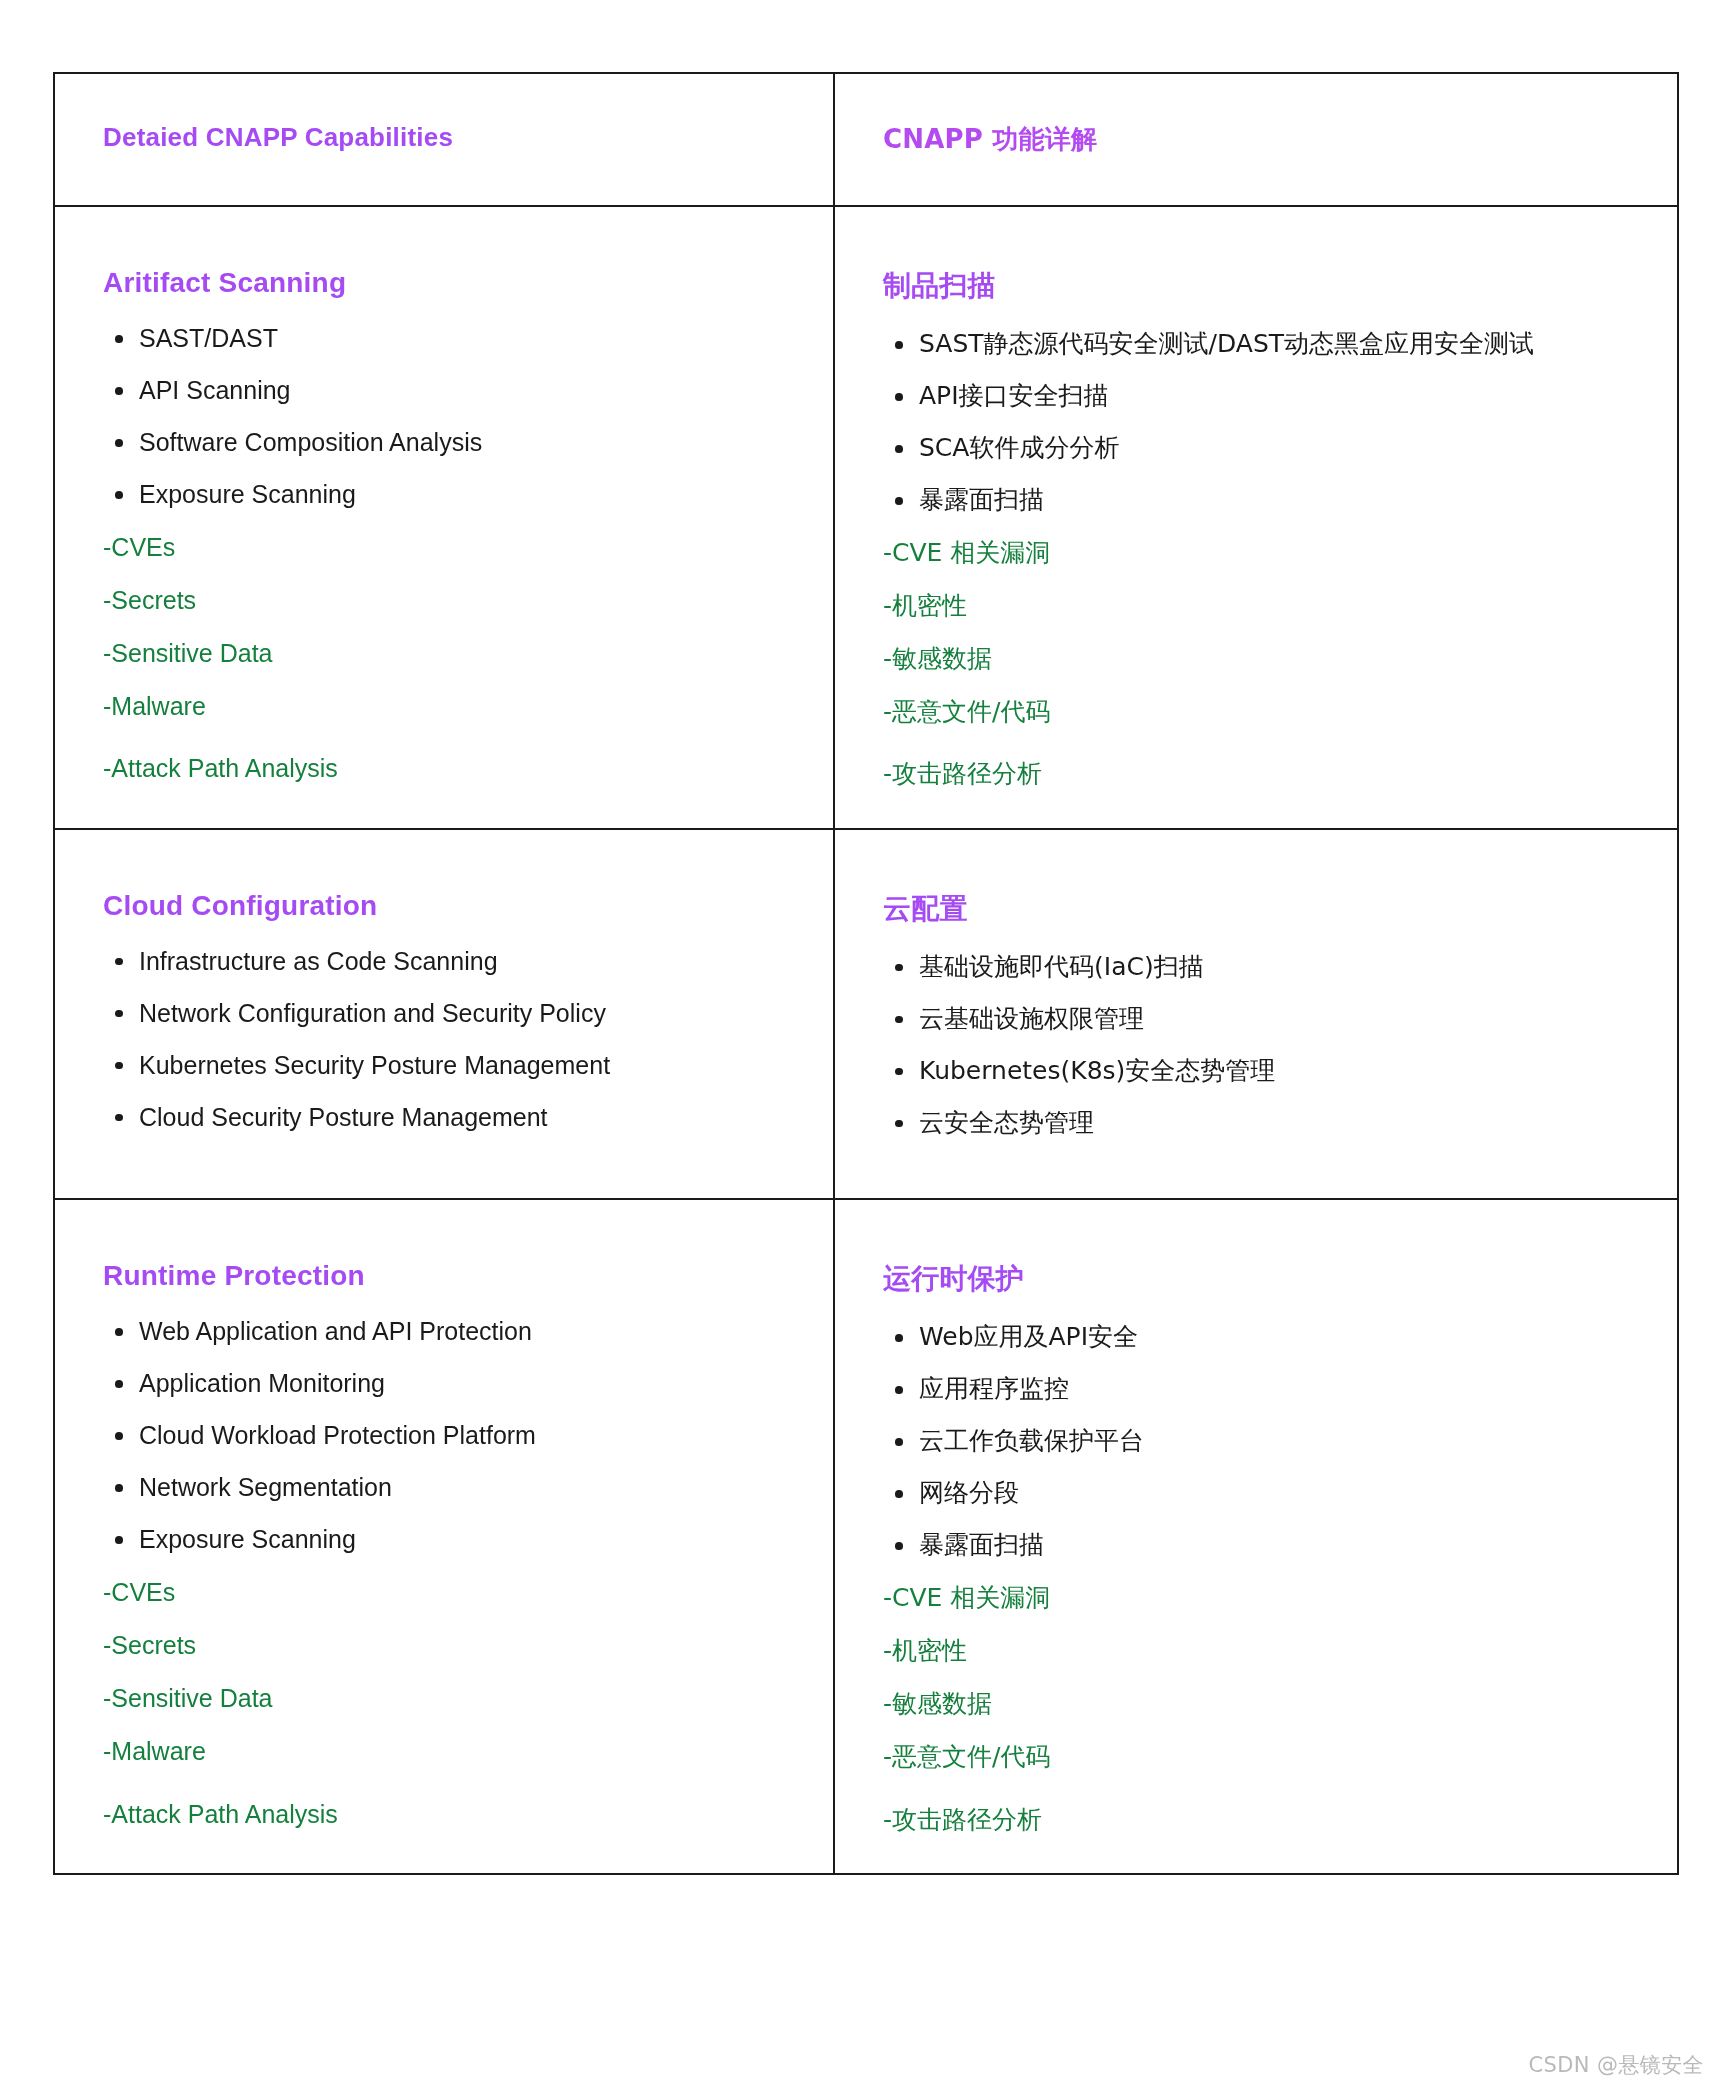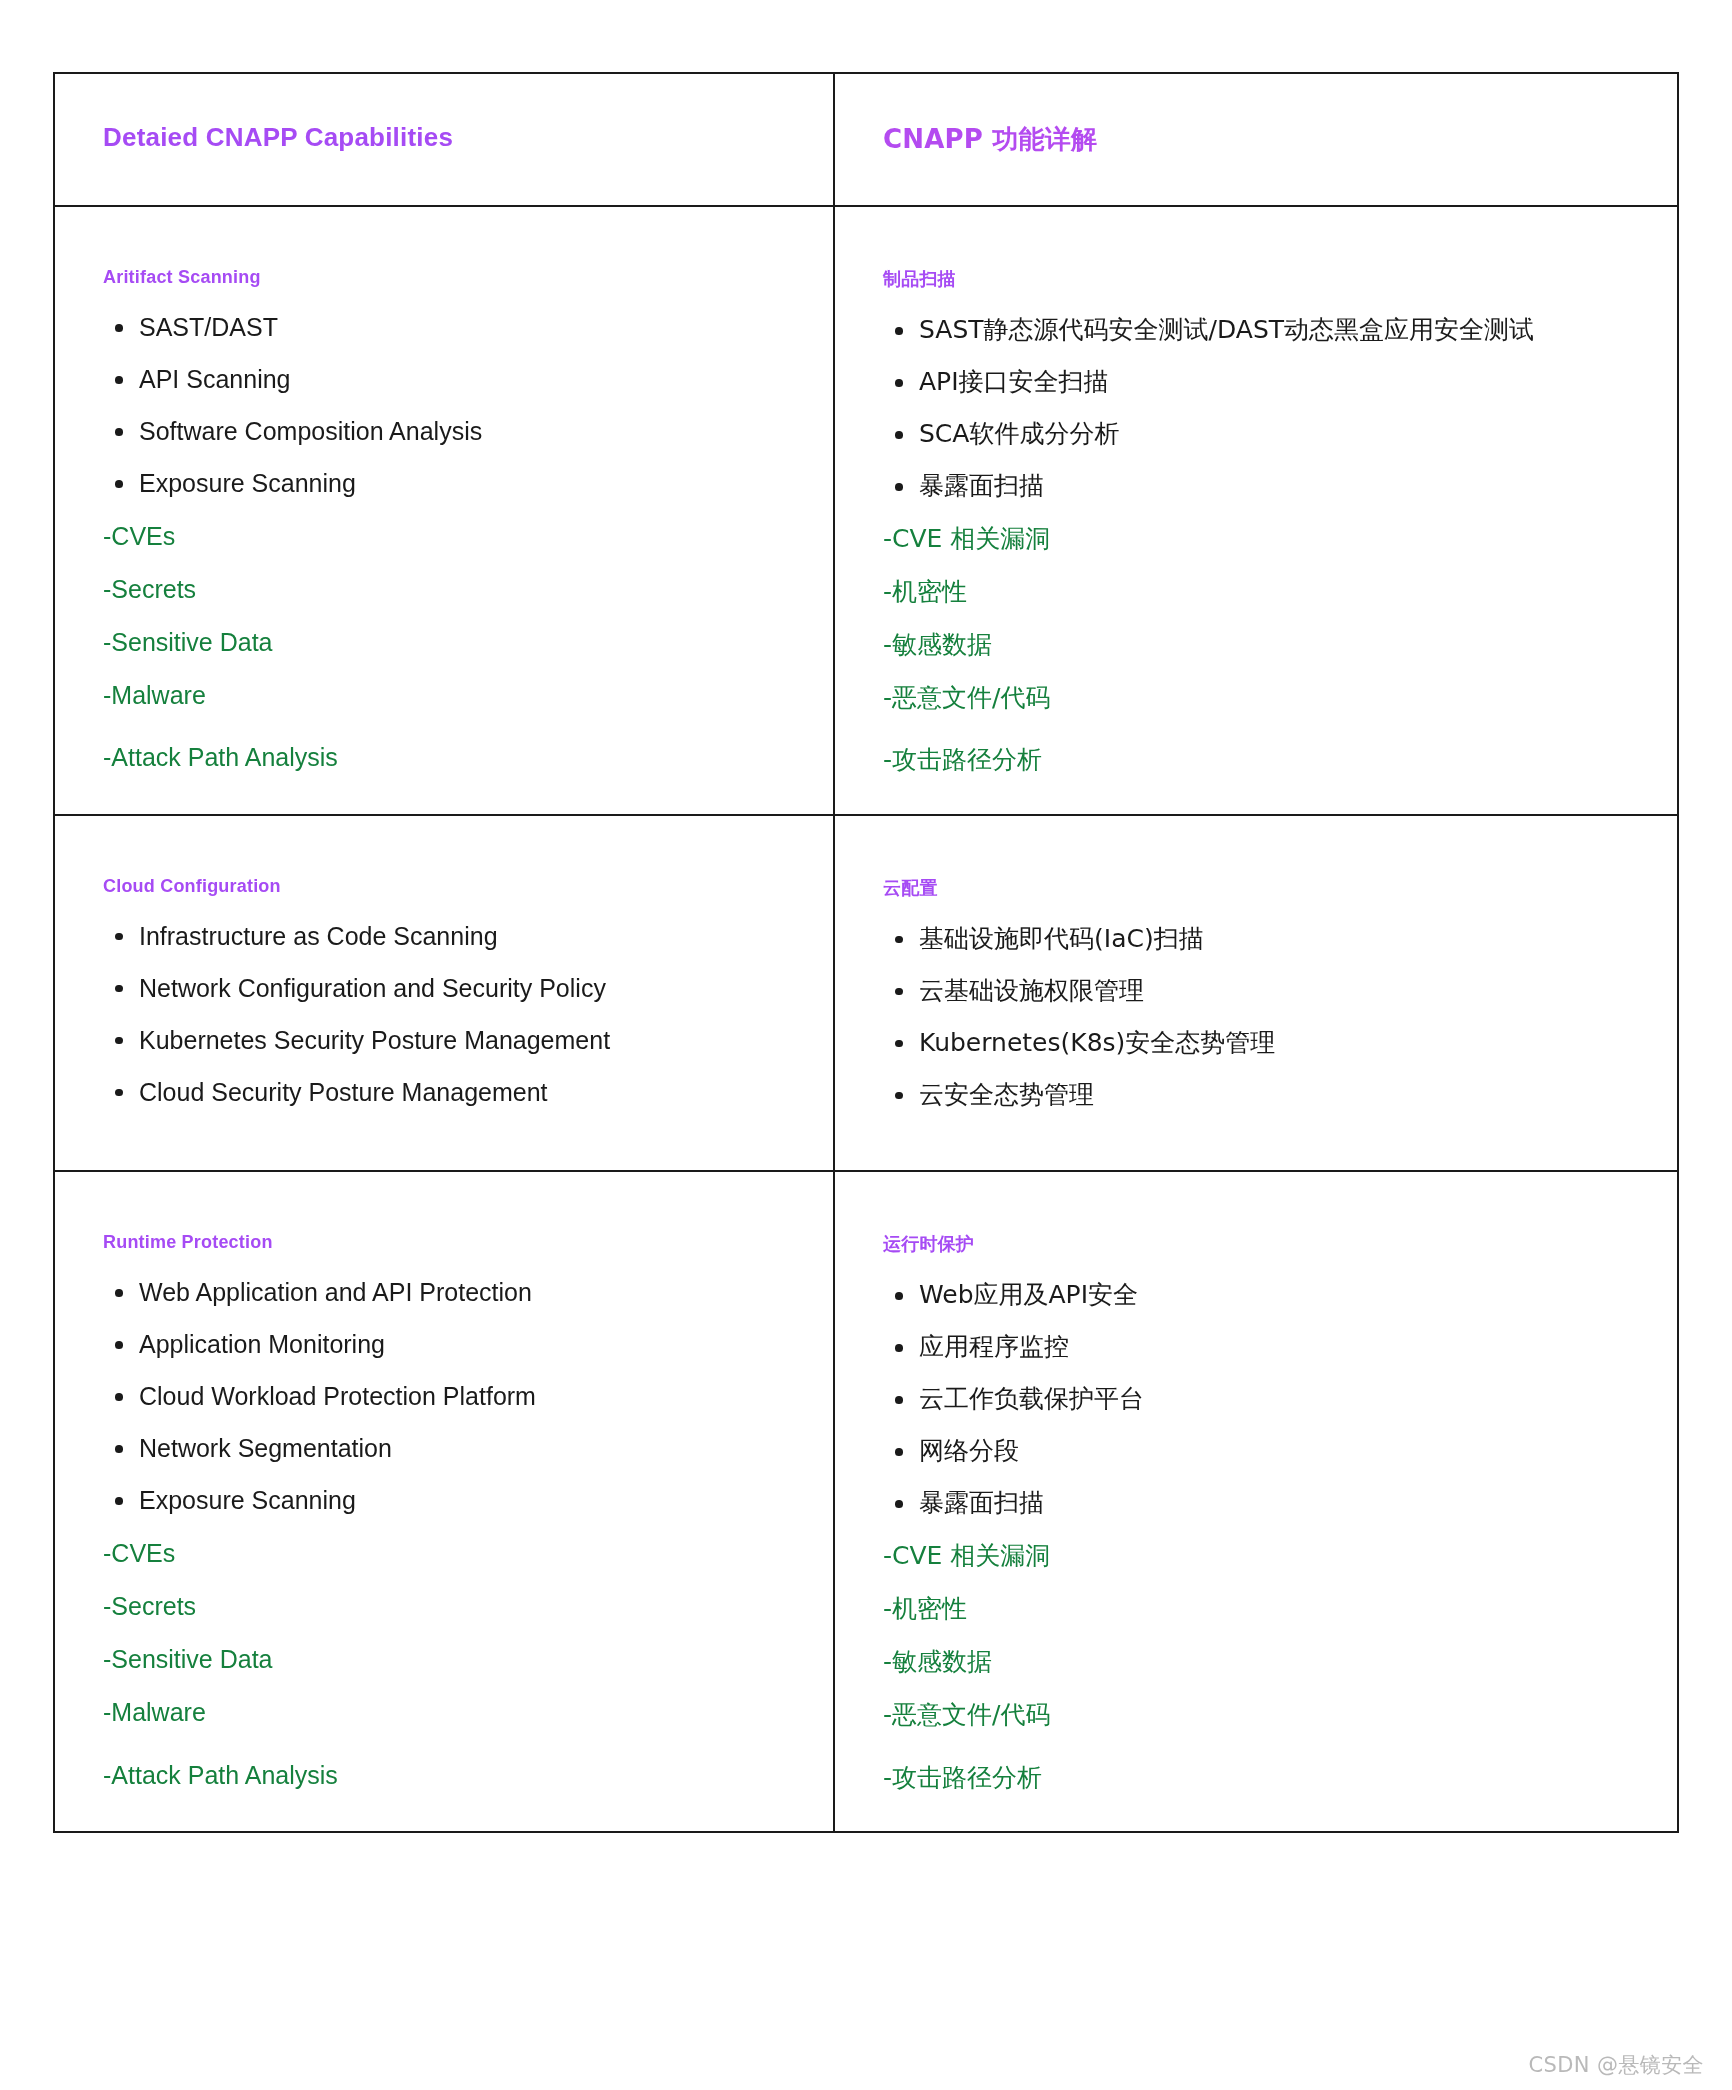--- a/index.html
+++ b/index.html
@@ -59,21 +59,21 @@
     color: #a64bf4;
     font-size: 26px;
     font-weight: 600;
     letter-spacing: 0.2px;
   }
   .header-text.cn {
     color: #b44bf0;
   }
   .section-title {
     color: #a64bf4;
-    font-size: 18px;
+    font-size: 28px;
     font-weight: 600;
     margin: 0 0 24px 0;
     letter-spacing: 0.2px;
   }
   ul.bullets {
     list-style: none;
     margin: 0;
     padding: 0;
   }
   ul.bullets li {

